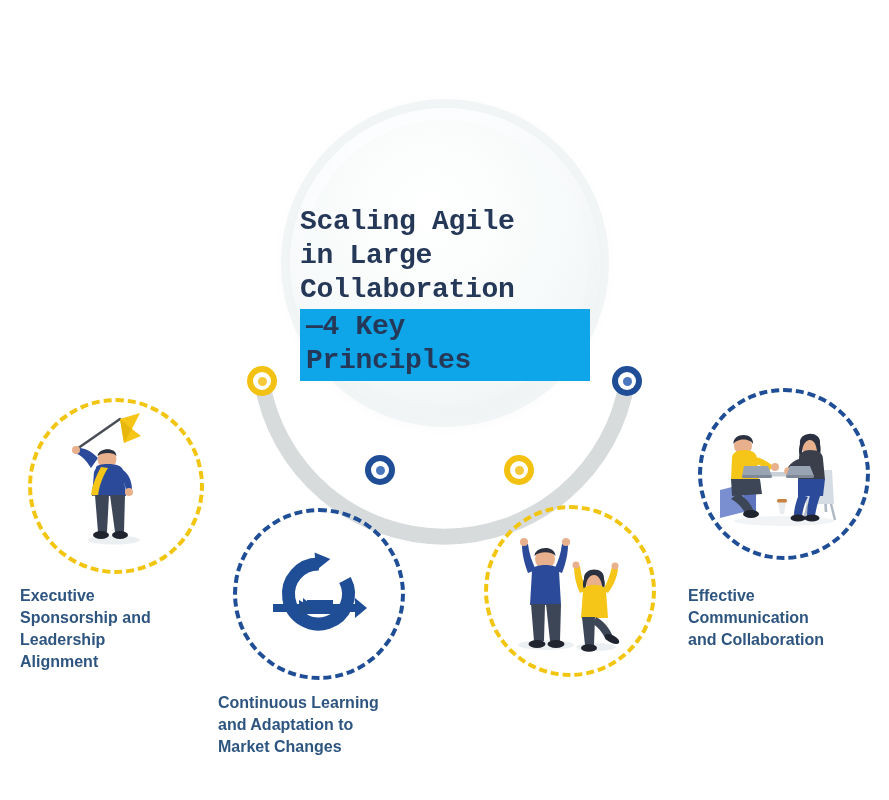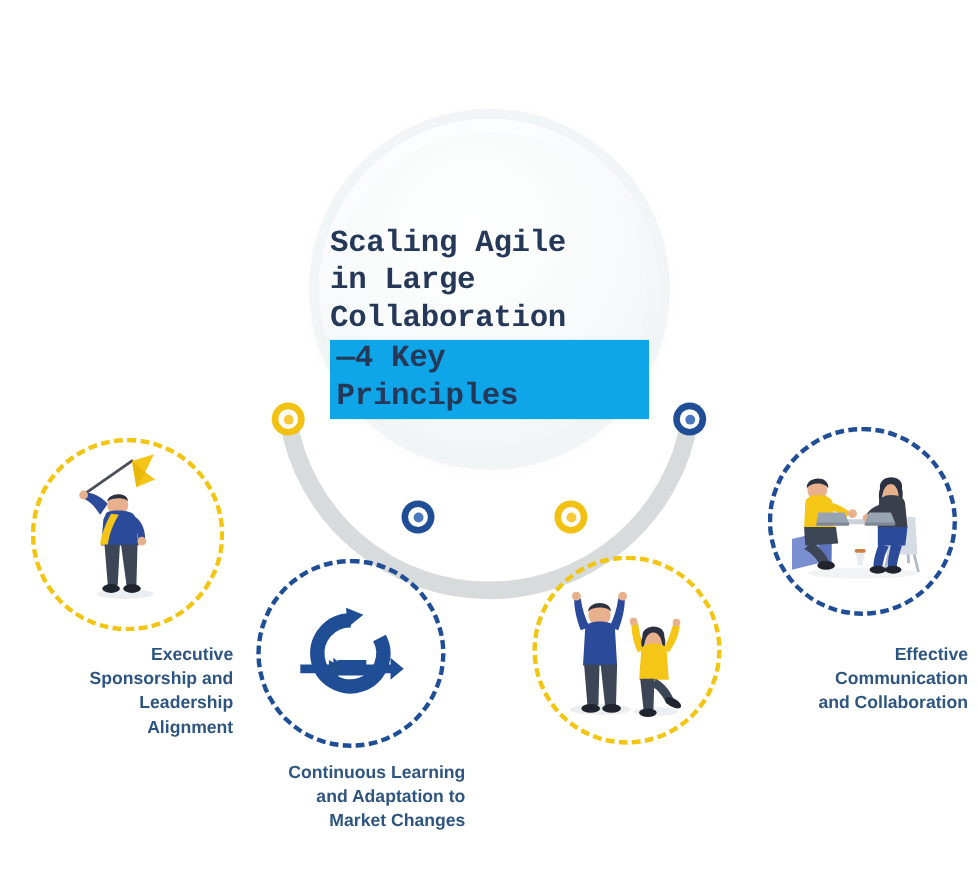--- a/index.html
+++ b/index.html
@@ -173,21 +173,21 @@
   .circle-dashed.navy {
     border: 4px dashed #1F4E96;
   }
   .illus {
     position: absolute;
     left: 0;
     top: 0;
   }
   .plabel {
     position: absolute;
-    text-align: right;
+    text-align: left;
     color: #2E5580;
     font-size: 16px;
     font-weight: bold;
     line-height: 22px;
   }
 </style>
 </head>
 <body>
 
 <div id="infographic">

